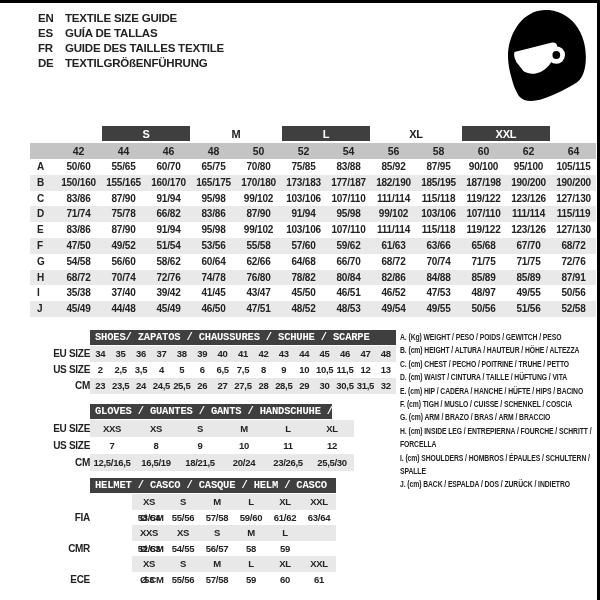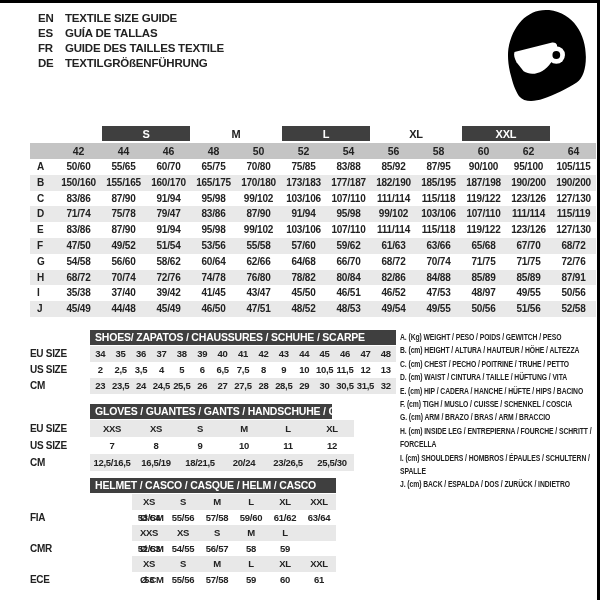--- a/index.html
+++ b/index.html
@@ -29,22 +29,22 @@
   .mt-size   { height:15px; margin:0 1px 2px 1px; display:flex; align-items:center; justify-content:center; font-size:11px; }
   .mt-size.boxed { background:#3f3f3f; color:#ffffff; }
   .mt-num  { height:16px; line-height:16px; background:#c4c4c4; text-align:center; font-size:10.5px; }
   .mt-cell { height:15.8px; line-height:15.8px; text-align:center; white-space:nowrap; }
   .mt-rowkey { text-align:left; padding-left:7px; }
   .alt { background:#e9e9e9; }
 
   
   .btable { position:absolute; display:grid; align-content:start; font-size:9.5px; letter-spacing:-0.3px; }
   .bt-title { background:#3f3f3f; color:#ffffff; text-align:left; padding-left:5px; height:15px; line-height:15px;
-              font-size:10.5px; letter-spacing:-0.2px; white-space:nowrap; overflow:hidden; margin-bottom:1px; }
-  .bt-label { text-align:left; font-size:10px; white-space:nowrap; }
+              font-size:10.5px; letter-spacing:-0.2px; white-space:nowrap; overflow:hidden; margin-bottom:1px;font-family:Liberation Mono, monospace; }
+  .bt-label { text-align:right; font-size:10px; white-space:nowrap; }
   .bt-cell  { text-align:center; white-space:nowrap; }
   .shaded   { background:#e8e8e8; }
   .left     { text-align:left; padding-left:2px;margin-left:48px; }
 
   #shoes-table  { left:30px; top:330px; width:366px; grid-template-columns:60px repeat(15, 1fr); }
   #shoes-table  .bt-cell, #shoes-table .bt-label { height:16px; line-height:16px; }
 
   #gloves-table { left:30px; top:404px; width:324px; grid-template-columns:60px repeat(6, 44px); }
   #gloves-table .bt-title { margin-right:22px; }
   #gloves-table .bt-cell, #gloves-table .bt-label { height:17px; line-height:17px; }
@@ -153,21 +153,21 @@
     <div class="mt-cell">103/106</div>
     <div class="mt-cell">107/110</div>
     <div class="mt-cell">111/114</div>
     <div class="mt-cell">115/118</div>
     <div class="mt-cell">119/122</div>
     <div class="mt-cell">123/126</div>
     <div class="mt-cell">127/130</div>
     <div class="mt-cell mt-rowkey alt">D</div>
     <div class="mt-cell alt">71/74</div>
     <div class="mt-cell alt">75/78</div>
-    <div class="mt-cell alt">79/47</div>
+    <div class="mt-cell alt">66/82</div>
     <div class="mt-cell alt">83/86</div>
     <div class="mt-cell alt">87/90</div>
     <div class="mt-cell alt">91/94</div>
     <div class="mt-cell alt">95/98</div>
     <div class="mt-cell alt">99/102</div>
     <div class="mt-cell alt">103/106</div>
     <div class="mt-cell alt">107/110</div>
     <div class="mt-cell alt">111/114</div>
     <div class="mt-cell alt">115/119</div>
     <div class="mt-cell mt-rowkey">E</div>

